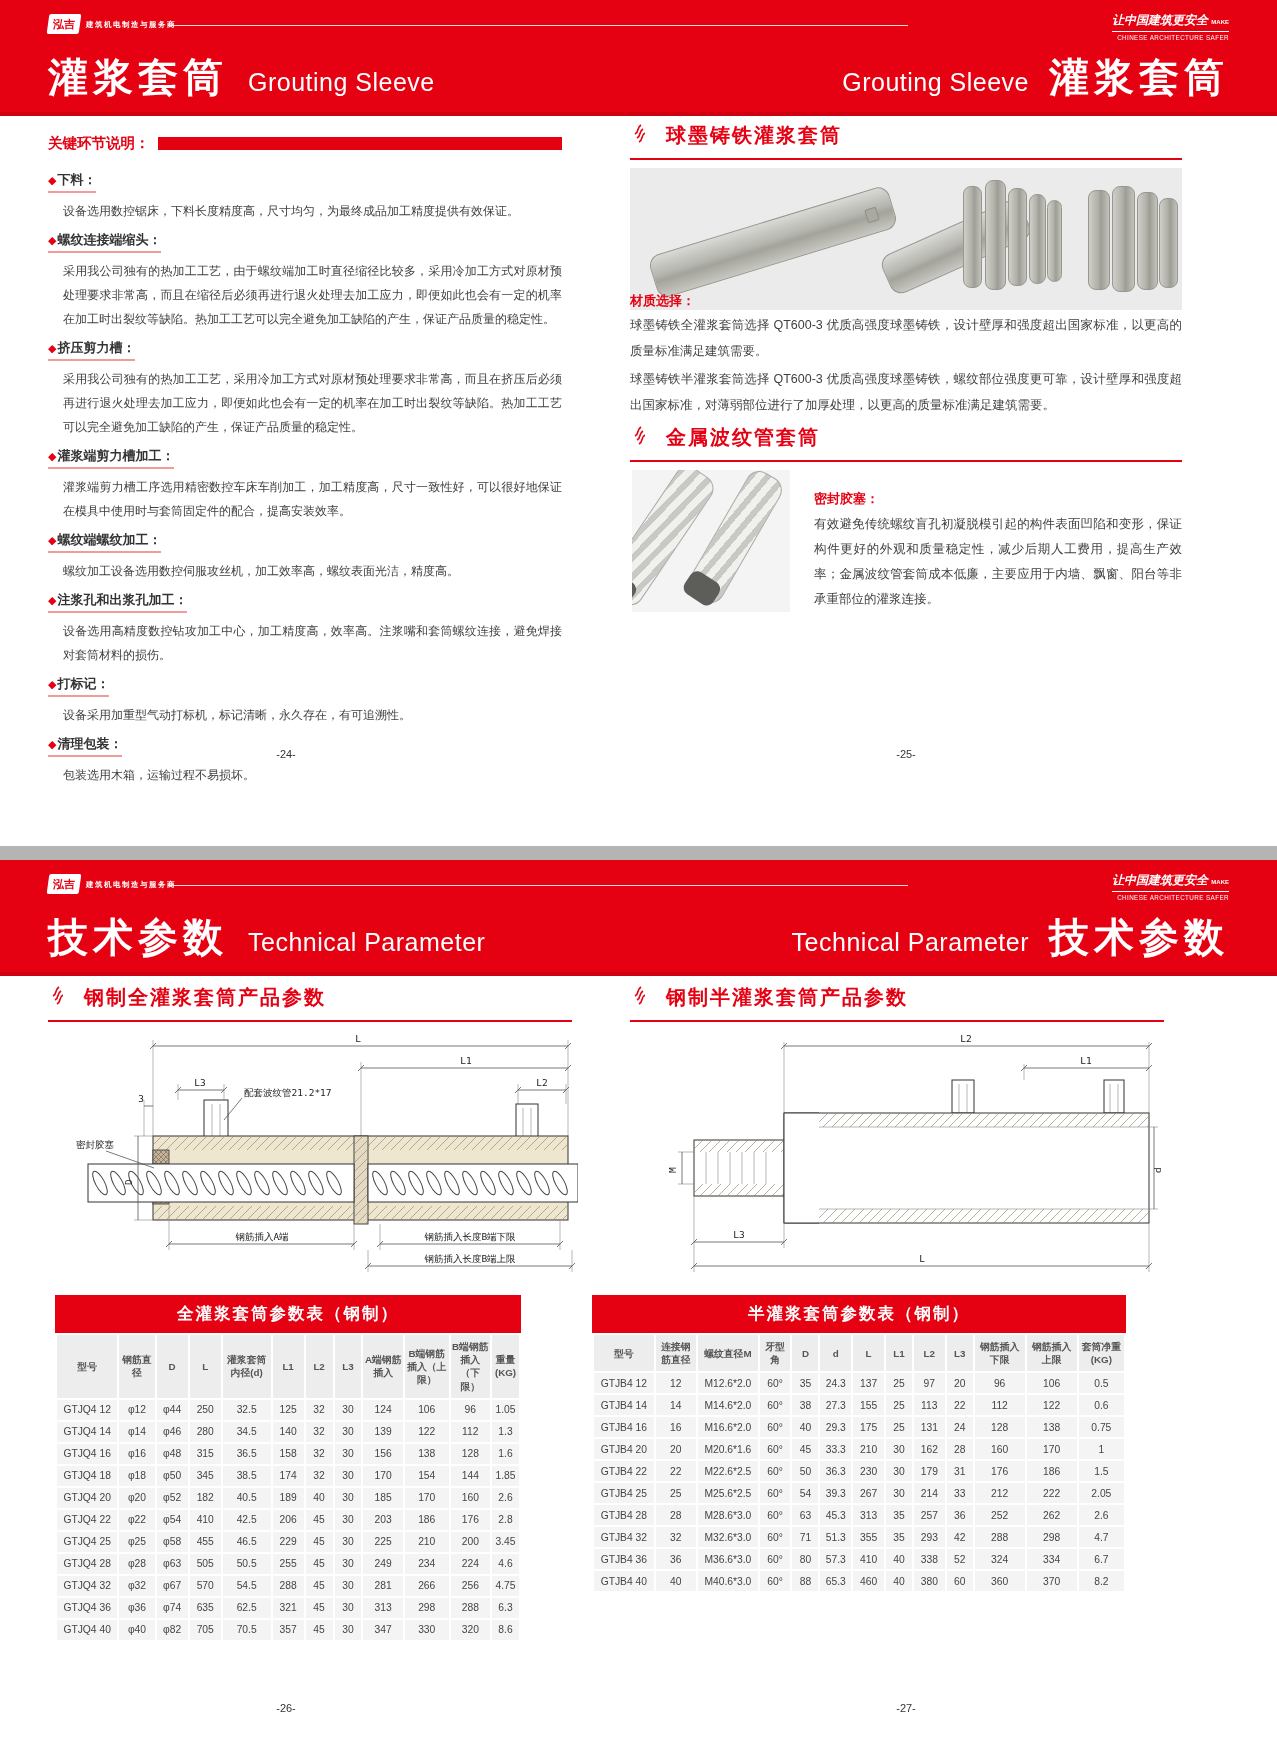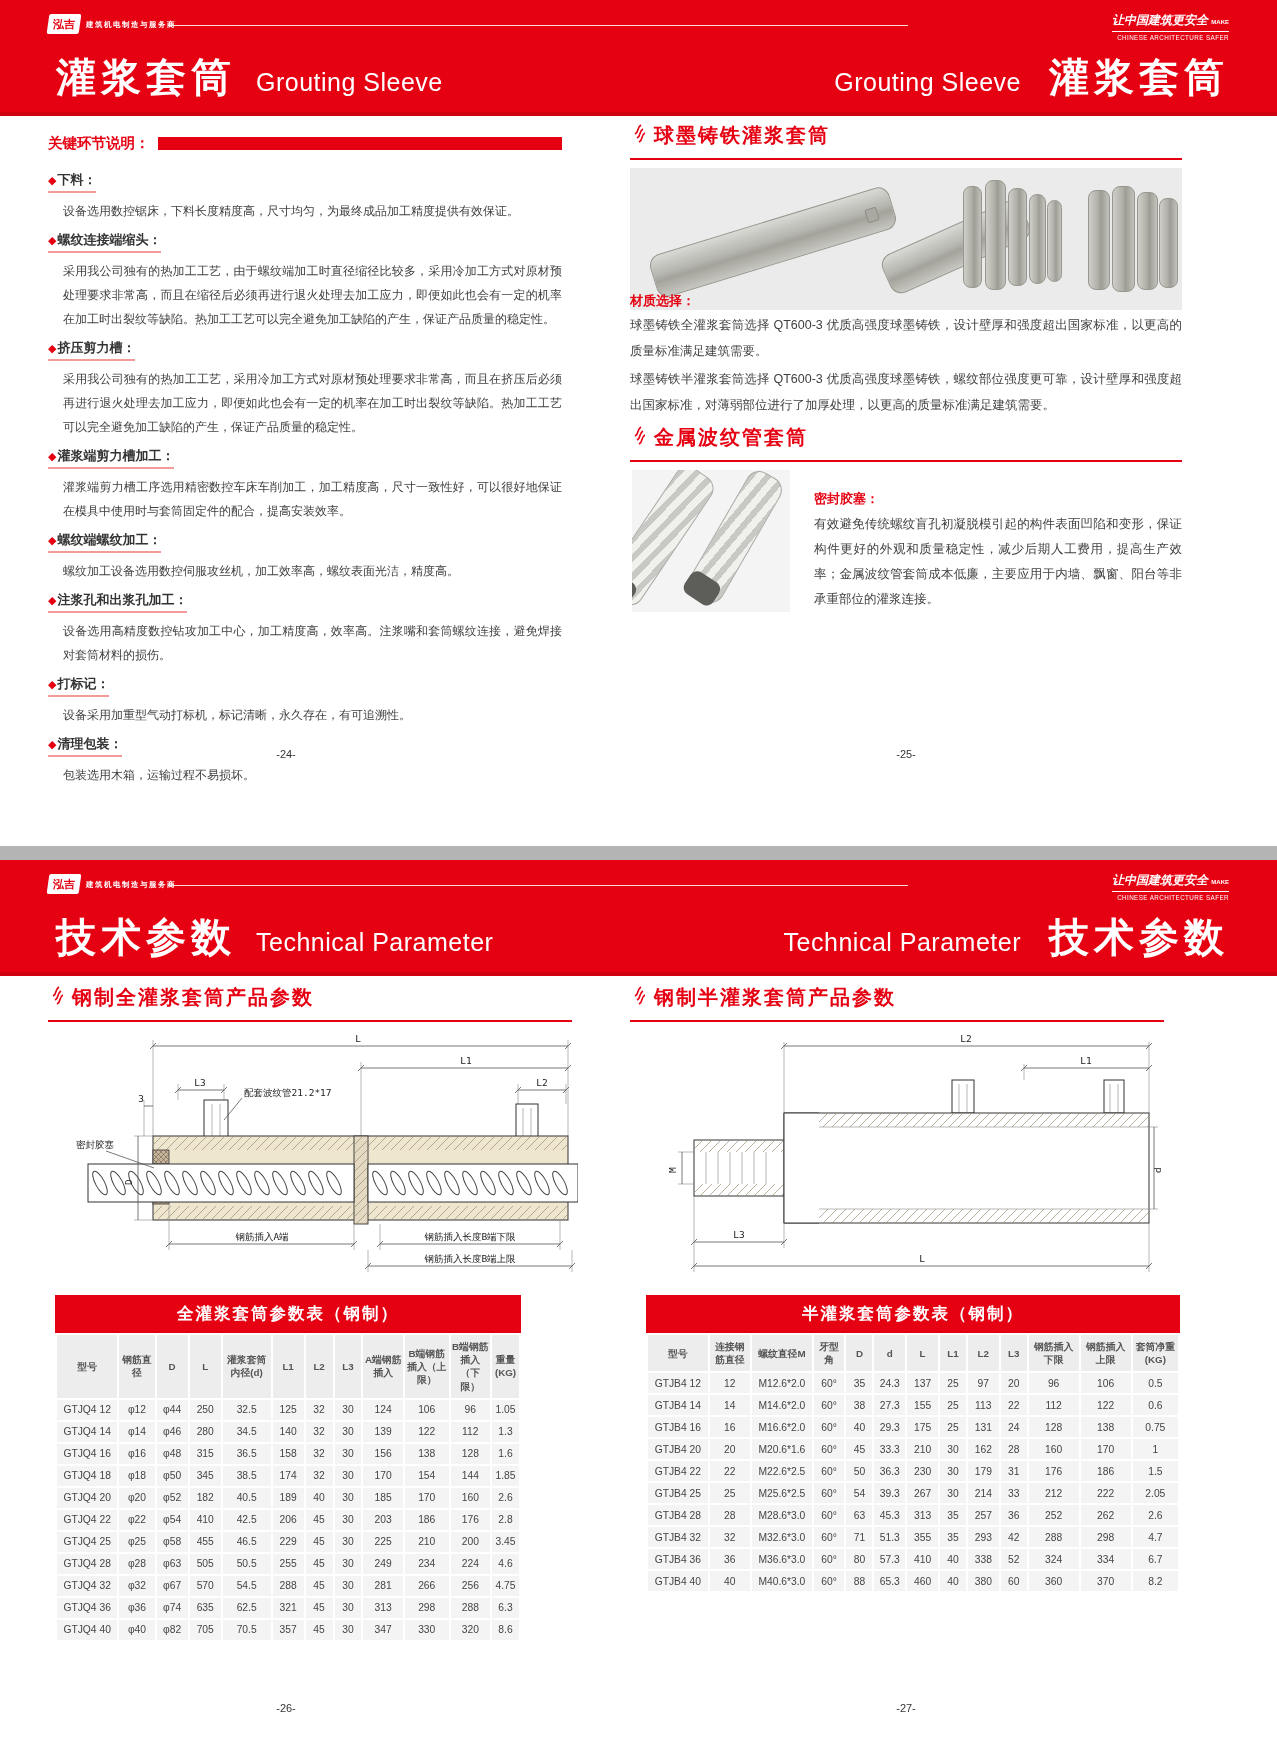--- a/index.html
+++ b/index.html
@@ -10,36 +10,36 @@
   .hair{position:absolute;height:1px;background:rgba(255,255,255,.85);}
   .logo{position:absolute;display:flex;align-items:flex-start;gap:6px;}
   .logo .flag{width:32px;height:20px;background:#fff;transform:skewX(-8deg);display:flex;align-items:center;justify-content:center;border-radius:2px;}
   .logo .flag span{color:#e50012;font-weight:bold;font-size:11px;transform:skewX(8deg);}
   .logo .tag{color:#fff;font-size:7.5px;letter-spacing:1.5px;margin-top:6px;font-weight:bold;}
   .slogan{position:absolute;text-align:right;color:#fff;}
   .slogan .cn{font-size:12px;font-weight:bold;font-style:italic;border-bottom:1px solid #fff;padding-bottom:2px;}
   .slogan .cn small{font-size:6px;font-style:normal;}
   .slogan .en{font-size:6.3px;letter-spacing:.4px;margin-top:2px;}
   .ptitle{position:absolute;color:#fff;display:flex;align-items:baseline;gap:20px;white-space:nowrap;}
-  .cn-big{font-size:40px;font-weight:bold;letter-spacing:5px;margin-left:8px;}
+  .cn-big{font-size:40px;font-weight:bold;letter-spacing:5px;}
   .en-big{font-size:25px;letter-spacing:.5px;}
   .divider{position:absolute;left:0;width:1277px;height:14px;background:#b4b4b4;}
   
   .keynote{position:absolute;display:flex;align-items:center;gap:8px;}
   .keynote .lbl{color:#e50012;font-weight:bold;font-size:14.5px;white-space:nowrap;}
   .keynote .bar{flex:1;height:13px;background:#e50012;}
   .sections{position:absolute;}
   .section{margin-bottom:5px;}
   .sec-h{display:inline-block;border-bottom:2px solid #f29b9b;padding-bottom:2px;margin-bottom:4px;}
   .sec-h .diamond{color:#e50012;font-size:11px;margin-right:1px;}
   .sec-h .txt{font-weight:bold;color:#333;font-size:13px;}
   .section p{margin:2px 0 7px 15px;font-size:12px;color:#3f3f3f;line-height:24px;text-align:justify;}
   .pageno{position:absolute;width:180px;text-align:center;font-size:11px;color:#333;}
   
-  .sec-title{position:absolute;display:flex;align-items:center;gap:9px;border-bottom:2px solid #e50012;padding-bottom:9px;}
+  .sec-title{position:absolute;display:flex;align-items:center;gap:21px;border-bottom:2px solid #e50012;padding-bottom:9px;}
   .sec-title .t{color:#e50012;font-size:20px;font-weight:bold;letter-spacing:2px;}
   .redlabel{position:absolute;color:#e50012;font-weight:bold;font-size:13px;}
   .bodytext{position:absolute;font-size:12.5px;color:#3f3f3f;line-height:26px;text-align:justify;}
   
   .photo{position:absolute;background:#ebebeb;overflow:hidden;}
   .cyl{position:absolute;border:1px solid #97978f;border-radius:12px;
        background:linear-gradient(180deg,#d9d9d5 0%,#b6b6b0 45%,#a3a39b 60%,#c8c8c2 100%);}
   .cylv{position:absolute;border:1px solid #97978f;border-radius:8px;
         background:linear-gradient(90deg,#cfcfc9 0%,#b0b0a8 45%,#9d9d95 60%,#c3c3bd 100%);}
   .nub{position:absolute;width:10px;height:12px;background:#a9a9a1;border:1px solid #8e8e86;border-radius:2px;}
@@ -803,21 +803,21 @@
             <td>347</td>
             <td>330</td>
             <td>320</td>
             <td>8.6</td>
           </tr>
         </tbody>
       </table>
   </div>
   <div class="pageno" style="left:196px;top:1702px;">-26-</div>
 
-  <div class="tblwrap" style="left:646px;top:1295px;width:534px;">
+  <div class="tblwrap" style="left:592px;top:1295px;width:534px;">
     <div class="table-title">半灌浆套筒参数表（钢制）</div>
     <table class="ptable t-right">
         <thead>
           <tr>
             <th>型号</th>
             <th>连接钢筋直径</th>
             <th>螺纹直径M</th>
             <th>牙型角</th>
             <th>D</th>
             <th>d</th>

